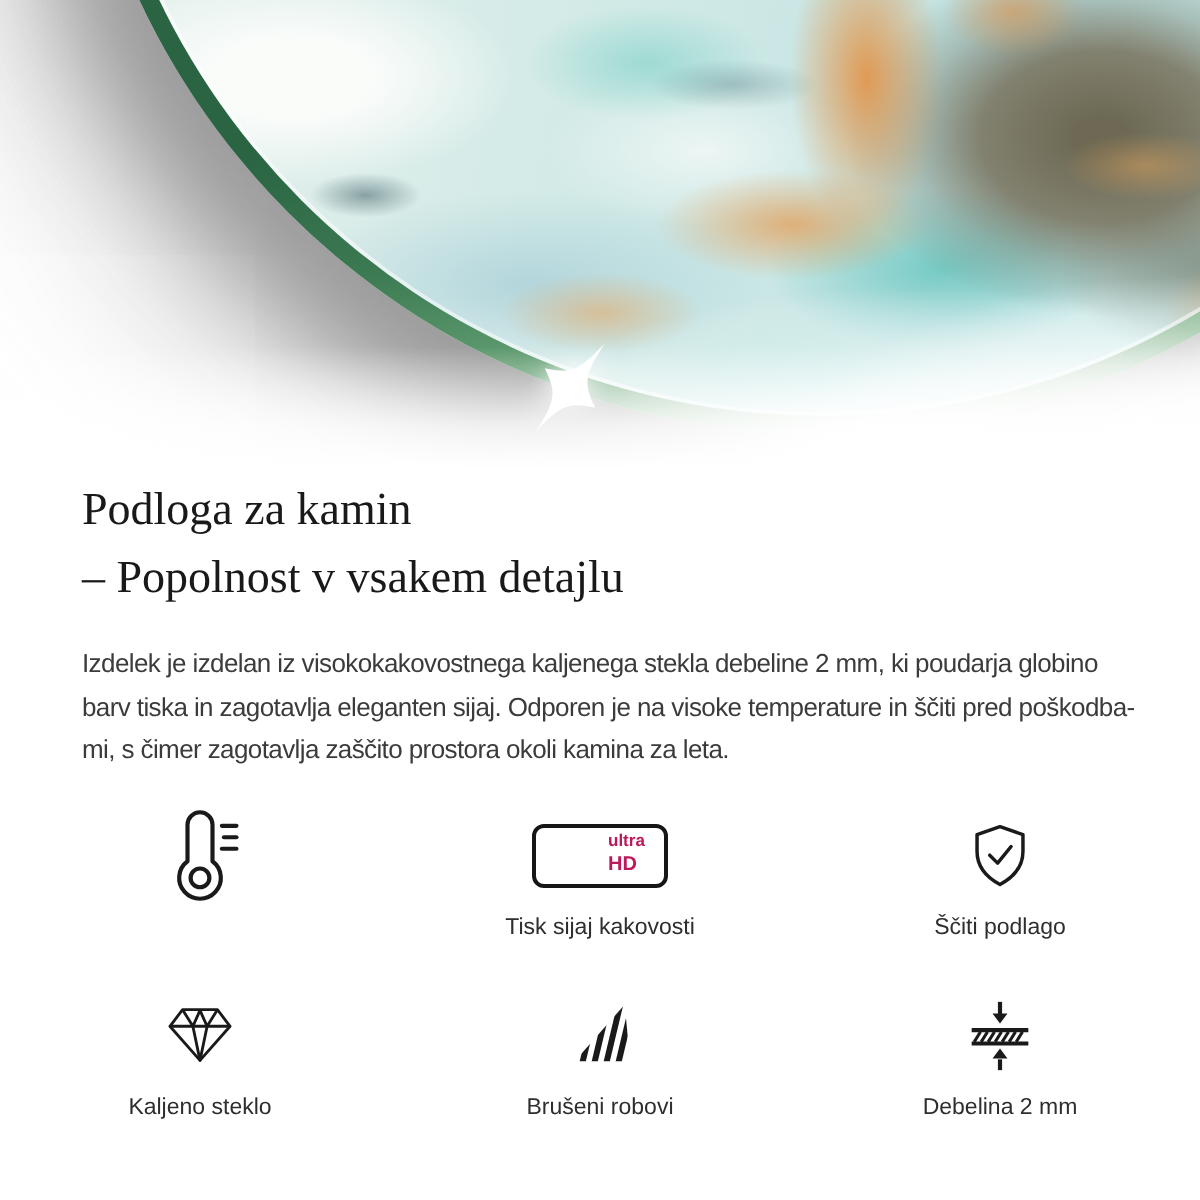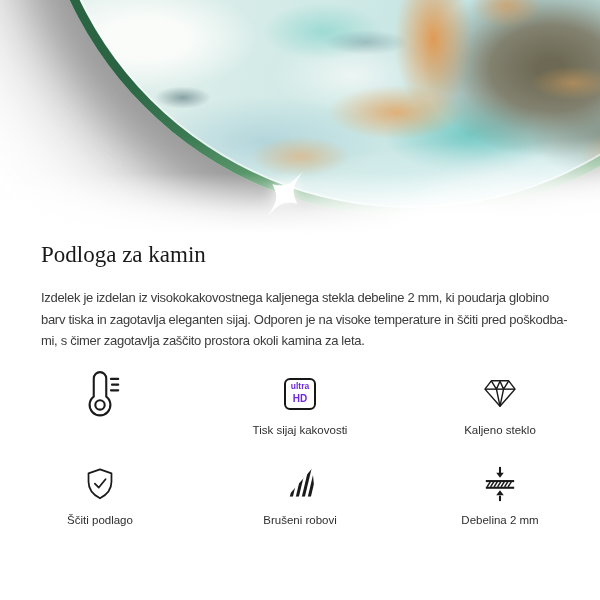--- a/index.html
+++ b/index.html
@@ -121,23 +121,23 @@
     margin-top: 4px;
     font-size: 11.5px;
     color: #2e2e2e;
   }
   .hd-badge {
     width: 28px; height: 28px;
     border: 2.5px solid #161616;
     border-radius: 6px;
     display: flex;
     flex-direction: column;
-    align-items: center;
     justify-content: center;
-    color: #6d28d9;
+    color: #be185d;
+    padding-left: 36px;
   }
   .hd-badge .ultra { font-size: 8.5px; font-weight: bold; line-height: 9px; }
   .hd-badge .hd    { font-size: 10px; font-weight: bold; line-height: 15px; }
   svg .stroke { fill: none; stroke: #1a1a1a; }
 </style>
 </head>
 <body>
 
 <main>
 
@@ -150,20 +150,21 @@
         <path d="M28 0 C29.6 18 31.5 22 44 28 C31.5 34 29.6 38 28 56 C26.4 38 24.5 34 12 28 C24.5 22 26.4 18 28 0 Z" fill="#ffffff"></path>
         <path d="M28 14 C28.9 23 30 25 39 28 C30 31 28.9 33 28 42 C27.1 33 26 31 17 28 C26 25 27.1 23 28 14 Z" fill="#ffffff"></path>
       </g>
     </svg>
     <div class="fade-overlay"></div>
   </div>
 
   <div class="content">
     <h1 class="page-title">
       <div>Podloga za kamin</div>
+      <div>– Popolnost v vsakem detajlu</div>
     </h1>
     <div class="description">
       <div>Izdelek je izdelan iz visokokakovostnega kaljenega stekla debeline 2 mm, ki poudarja globino</div>
       <div>barv tiska in zagotavlja eleganten sijaj. Odporen je na visoke temperature in ščiti pred poškodba-</div>
       <div>mi, s čimer zagotavlja zaščito prostora okoli kamina za leta.</div>
     </div>
   </div>
 
   <div class="features">
 
@@ -186,40 +187,40 @@
         <div class="hd-badge">
           <span class="ultra">ultra</span>
           <span class="hd">HD</span>
         </div>
       </div>
       <div class="feature-label">Tisk sijaj kakovosti</div>
     </div>
 
     <div class="feature">
       <div class="icon-box">
+        <svg width="38" height="40" viewBox="0 0 48 48">
+          <path class="stroke" stroke-width="2.2" stroke-linejoin="round" d="M24 5.5 L38.5 10.5 V21 C38.5 30.5 32.5 37.5 24 42 C15.5 37.5 9.5 30.5 9.5 21 V10.5 Z"></path>
+          <polyline class="stroke" stroke-width="2.2" stroke-linecap="round" stroke-linejoin="round" points="17.5,23.5 22.5,28.5 31,18"></polyline>
+        </svg>
+      </div>
+      <div class="feature-label">Ščiti podlago</div>
+    </div>
+
+    <div class="feature">
+      <div class="icon-box">
         <svg width="38" height="35" viewBox="0 0 48 44">
           <g class="stroke" stroke-width="1.8" stroke-linejoin="round">
             <path d="M13 6 H35 L43 16.5 L24 38 L5 16.5 Z"></path>
             <path d="M5 16.5 H43"></path>
             <path d="M13 6 L19.5 16.5 L24 6.5 L28.5 16.5 L35 6"></path>
             <path d="M19.5 16.5 L24 38 L28.5 16.5"></path>
           </g>
         </svg>
       </div>
       <div class="feature-label">Kaljeno steklo</div>
-    </div>
-
-    <div class="feature">
-      <div class="icon-box">
-        <svg width="38" height="40" viewBox="0 0 48 48">
-          <path class="stroke" stroke-width="2.2" stroke-linejoin="round" d="M24 5.5 L38.5 10.5 V21 C38.5 30.5 32.5 37.5 24 42 C15.5 37.5 9.5 30.5 9.5 21 V10.5 Z"></path>
-          <polyline class="stroke" stroke-width="2.2" stroke-linecap="round" stroke-linejoin="round" points="17.5,23.5 22.5,28.5 31,18"></polyline>
-        </svg>
-      </div>
-      <div class="feature-label">Ščiti podlago</div>
     </div>
 
     <div class="feature">
       <div class="icon-box">
         <svg width="36" height="36" viewBox="0 0 48 48">
           <defs>
             <clipPath id="tri">
                 <path d="M7 41 L44 41 L40.5 3 Z"></path>
               </clipPath>
           </defs>

